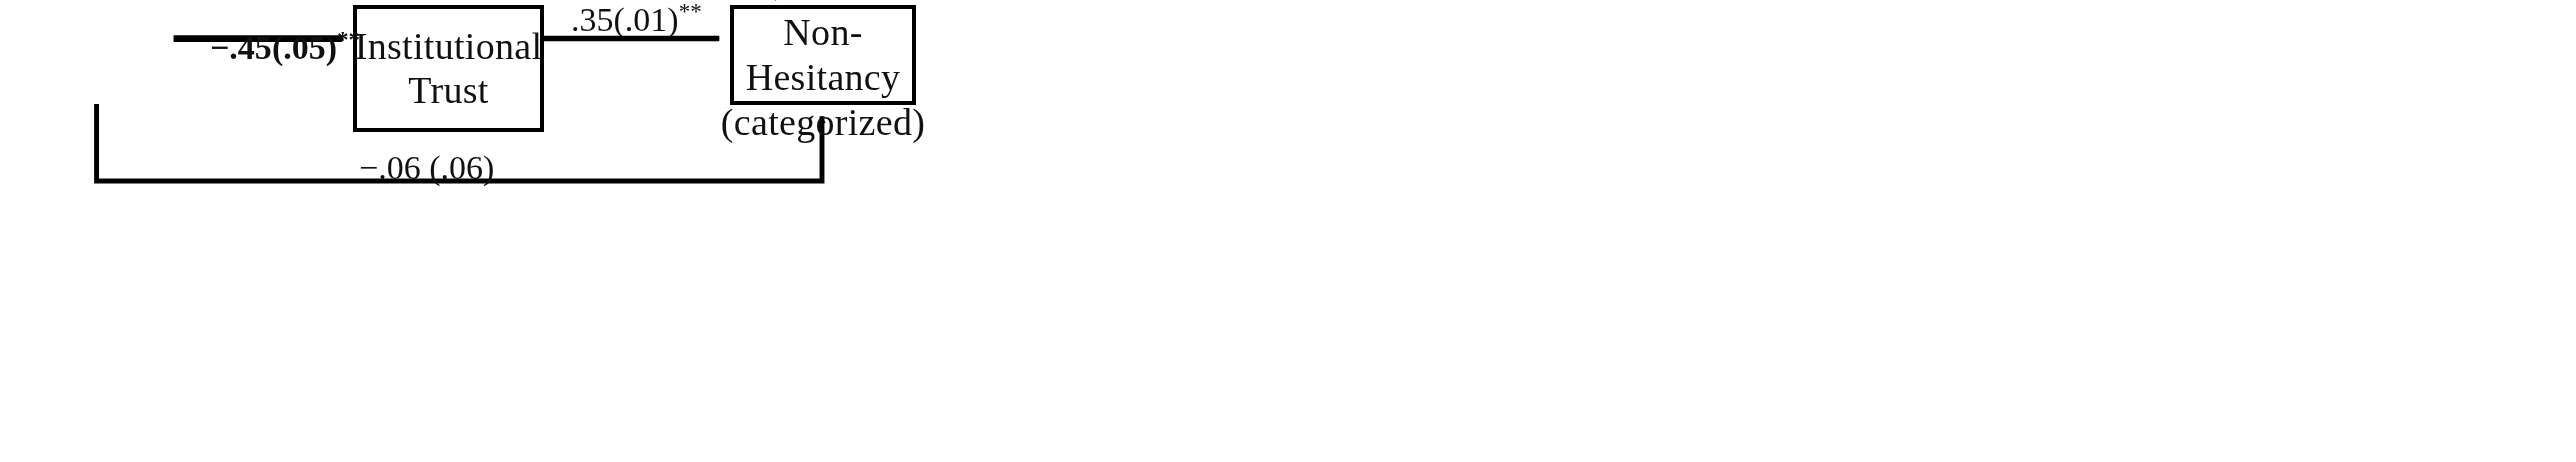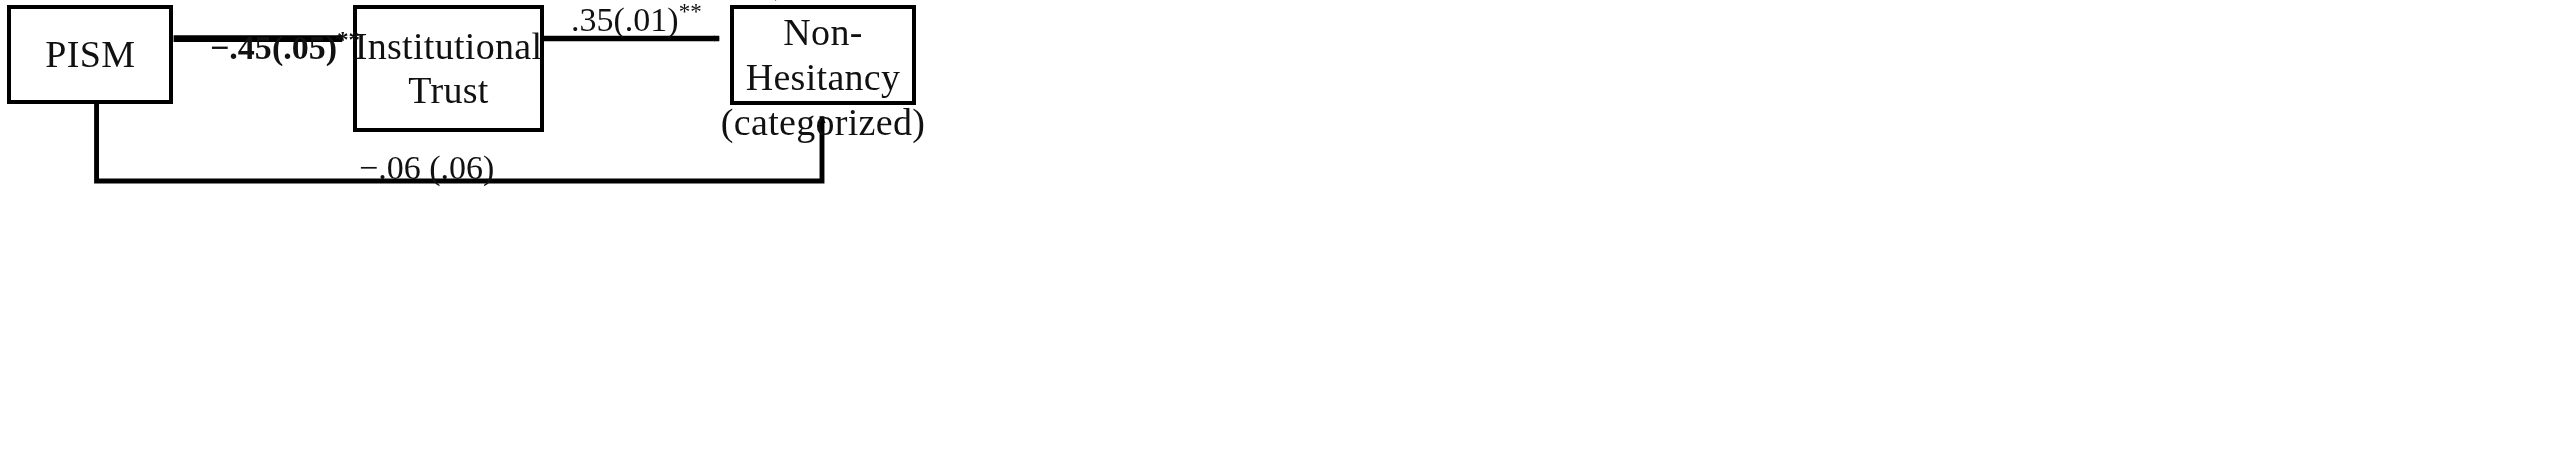--- a/index.html
+++ b/index.html
@@ -111,23 +111,20 @@
 
     <g>
       <line x1="890" y1="63" x2="1177" y2="63" stroke="#000000" stroke-width="9" marker-end="url(#arrowhead-thick)"></line>
     </g>
 
     <g>
       <polyline points="158,170 158,296 1345,296 1345,190" fill="none" stroke="#000000" stroke-width="8" stroke-linejoin="miter" marker-end="url(#arrowhead-thin)"></polyline>
     </g>
   </svg>
 
-  <div class="node-box" id="node-pism">
-    <span class="node-label">PISM</span>
-  </div>
 
   <div class="node-box" id="node-trust">
     <span class="node-label">Institutional Trust</span>
   </div>
 
   <div class="node-box" id="node-vaccine">
     <span class="node-label">Vaccine Non-
 Hesitancy
 (categorized)</span>
   </div>

